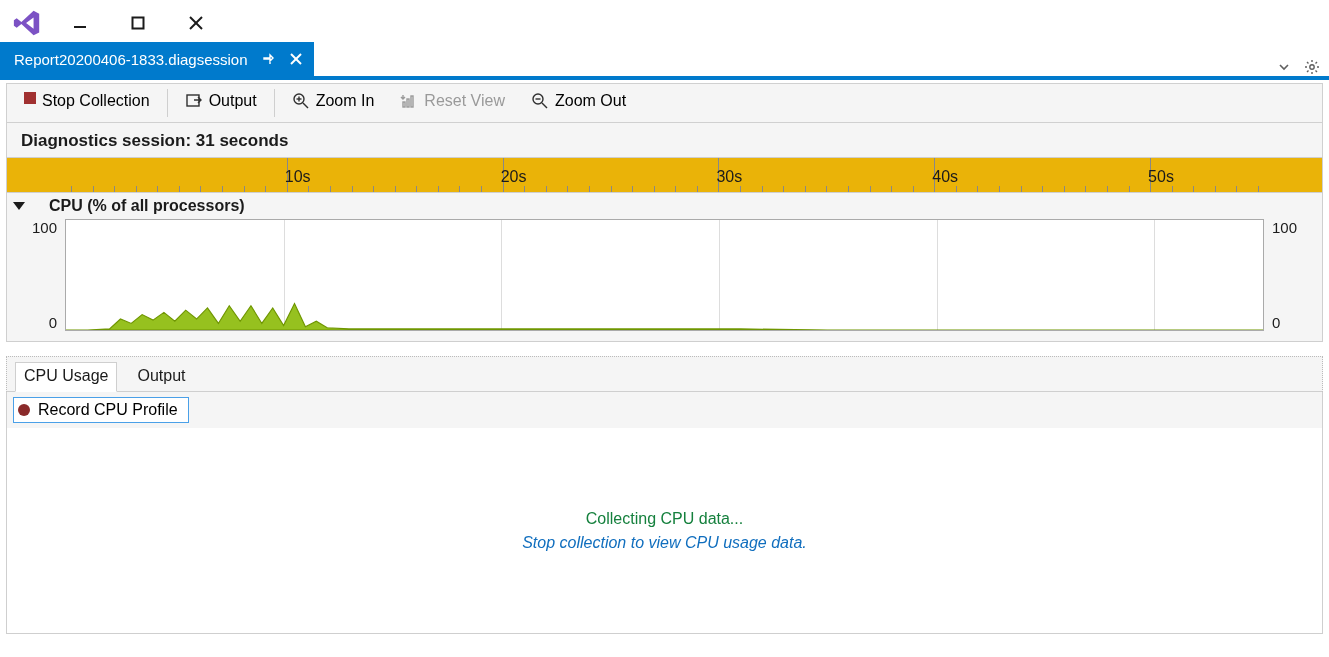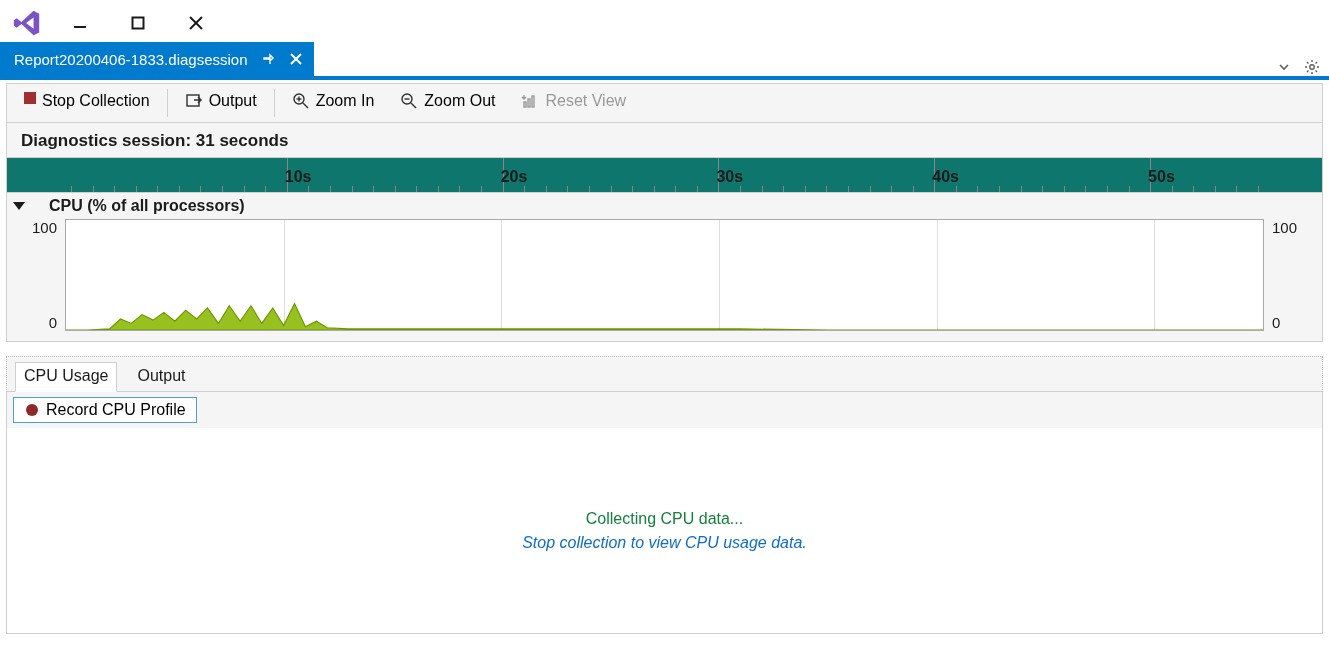--- a/index.html
+++ b/index.html
@@ -78,26 +78,25 @@
     font-weight:600;
     color:#1b1b1b;
     background:#f5f5f5;
     margin:0 6px;
     border-left:1px solid #d0d0d0;
     border-right:1px solid #d0d0d0;
   }
 
   .ruler{
     height:36px;
-    background:#0f766e;
+    background:#eab308;
     margin:0 6px;
     border:1px solid #cfcfcf;
     position:relative;
     overflow:hidden;
-    font-weight:bold;
   }
   .ruler-track{position:absolute; left:64px; right:64px; top:0; bottom:0;}
   .ruler-tick{position:absolute; top:10px; color:#1b1b1b; font-size:16px; transform:translateX(-2px);}
   .ruler-minor{position:absolute; bottom:0; width:1px; height:6px; background:#888;}
   .ruler-major{position:absolute; bottom:0; top:0; width:1px; background:#888;}
 
   .chart-section{
     margin:0 6px;
     border-left:1px solid #cfcfcf;
     border-right:1px solid #cfcfcf;
@@ -157,21 +156,21 @@
     margin:0 6px;
     background:#f5f5f5;
     border-left:1px solid #cfcfcf;
     border-right:1px solid #cfcfcf;
     padding:5px 6px;
   }
   .rec-btn{
     display:inline-flex; align-items:center; gap:8px;
     border:1px solid #4aa0e8;
     background:#fff;
-    padding:3px 10px 3px 12px;
+    padding:3px 10px 3px 4px;
     font-size:16px;
     cursor:pointer;
   }
   .rec-dot{ width:12px; height:12px; border-radius:50%; background:#8a2a2a; display:inline-block;}
 
   .content-pane{
     margin:0 6px;
     border-left:1px solid #cfcfcf;
     border-right:1px solid #cfcfcf;
     border-bottom:1px solid #cfcfcf;
@@ -265,40 +264,40 @@
     <span class="ticon">
       <svg viewBox="0 0 18 18">
           <circle cx="7" cy="7" r="5"></circle>
           <line x1="11" y1="11" x2="16" y2="16"></line>
           <line x1="7" y1="4.5" x2="7" y2="9.5"></line>
           <line x1="4.5" y1="7" x2="9.5" y2="7"></line>
         </svg>
     </span>
     <span>Zoom In</span>
   </button>
-  <button class="tbtn">
-    <span class="ticon">
-      <svg viewBox="0 0 18 18">
-          <circle cx="7" cy="7" r="5"></circle>
-          <line x1="11" y1="11" x2="16" y2="16"></line>
-          <line x1="4.5" y1="7" x2="9.5" y2="7"></line>
-        </svg>
-    </span>
-    <span>Zoom Out</span>
-  </button>
   <button class="tbtn disabled">
     <span class="ticon">
       <svg viewBox="0 0 18 18" style="stroke:#9a9a9a">
           <rect x="3" y="10" width="2" height="5"></rect>
           <rect x="7" y="7" width="2" height="8"></rect>
           <rect x="11" y="4" width="2" height="11"></rect>
           <path d="M3 3 L3 7 M1 5 L3 7 L5 5"></path>
         </svg>
     </span>
     <span>Reset View</span>
+  </button>
+  <button class="tbtn">
+    <span class="ticon">
+      <svg viewBox="0 0 18 18">
+          <circle cx="7" cy="7" r="5"></circle>
+          <line x1="11" y1="11" x2="16" y2="16"></line>
+          <line x1="4.5" y1="7" x2="9.5" y2="7"></line>
+        </svg>
+    </span>
+    <span>Zoom Out</span>
   </button>
 </div>
 
 <div class="session-label">Diagnostics session: 31 seconds</div>
 
 <div class="ruler">
   <div class="ruler-track" id="ruler-track">
       <div class="ruler-minor" style="left: 0%;"></div>
       <div class="ruler-minor" style="left: 1.81818%;"></div>
       <div class="ruler-minor" style="left: 3.63636%;"></div>

